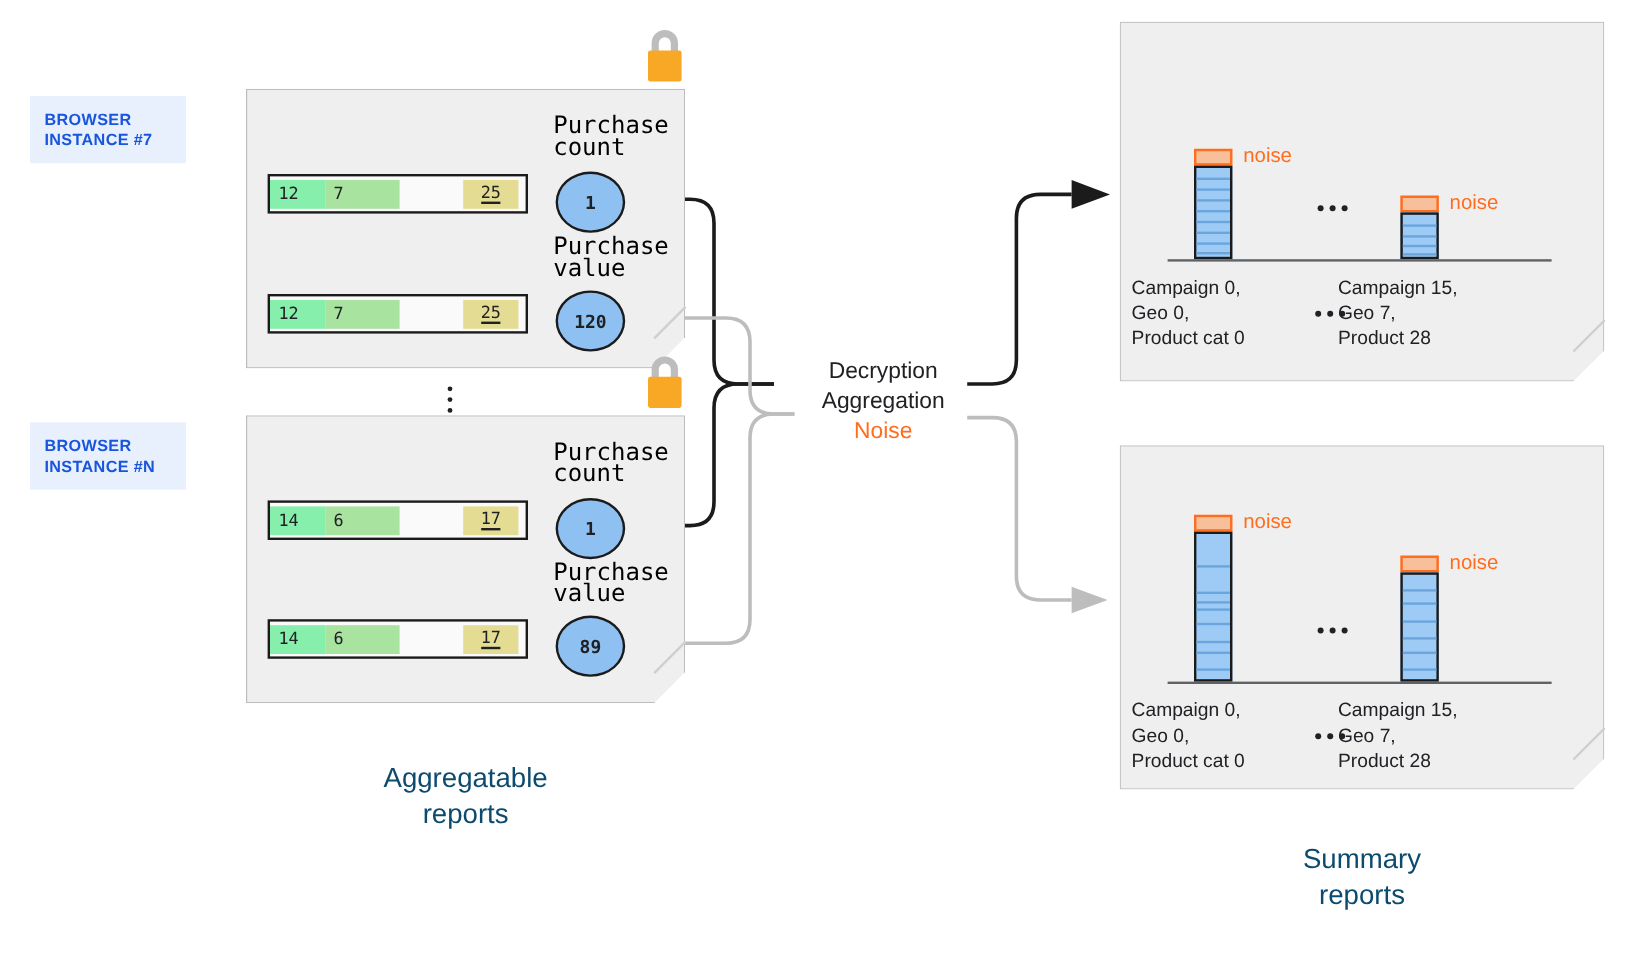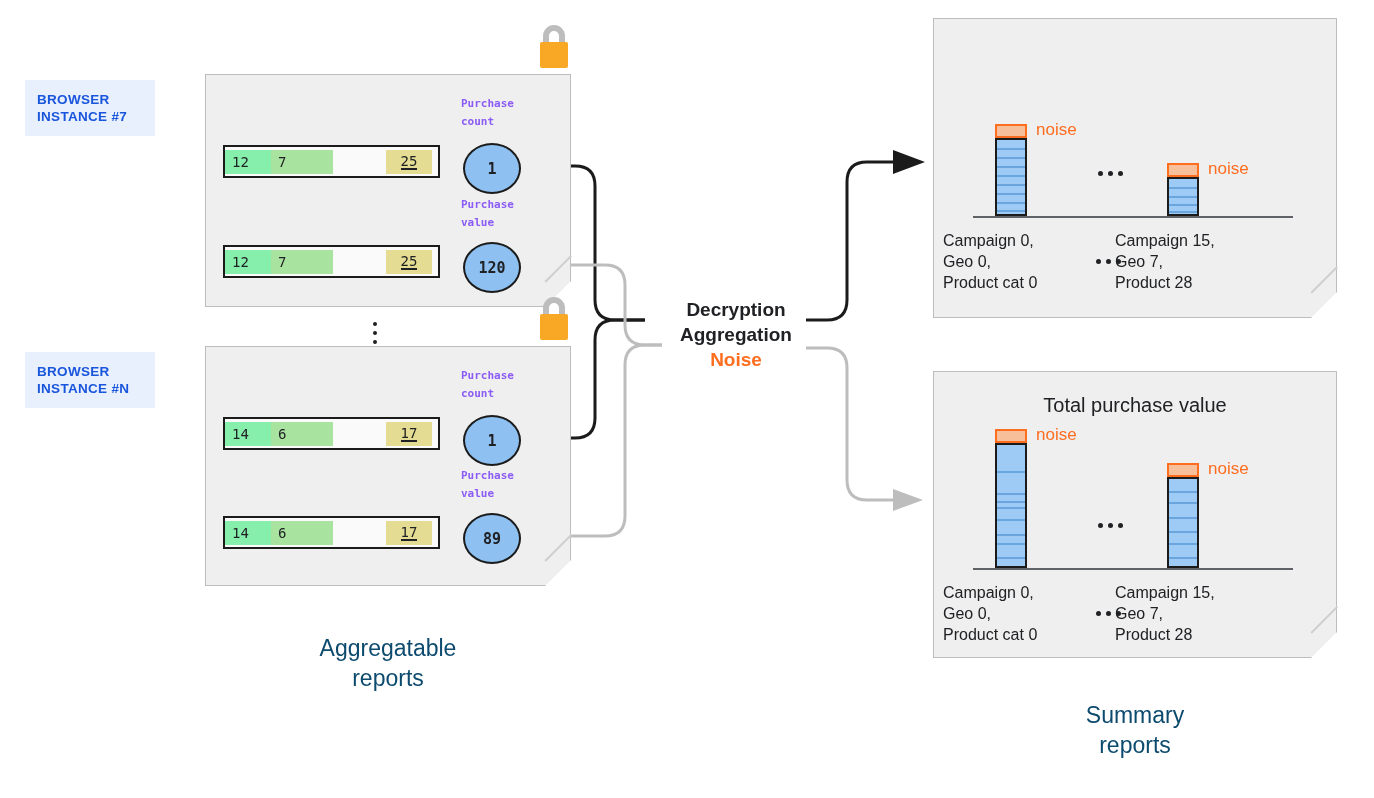--- a/index.html
+++ b/index.html
@@ -45,40 +45,40 @@
   .cell.green{background:#86efac;width:46px;}
   .cell.green2{background:#a8e3a0;width:62px;}
   .cell.spacer{background:transparent;flex:1;}
   .cell.yellow{background:#e4dc92;width:46px;justify-content:center;padding-left:0;margin-right:6px;}
   .cell.yellow span{border-bottom:2px solid #202124;line-height:14px;}
 
   
   .metric-label{
     position:absolute;
     font-family:"DejaVu Sans Mono",monospace;
-    font-weight:bold;font-size:11px;line-height:18px;color:#8b5cf6;
+    font-weight:normal;font-size:20px;line-height:18px;color:#000000;
     white-space:pre-line;
   }
   .bubble{
     position:absolute;
     background:#8ec1f2;border:2.5px solid #1b1b1b;
     border-radius:50%;
     display:flex;align-items:center;justify-content:center;
     font-family:"DejaVu Sans Mono",monospace;
     font-weight:bold;font-size:15px;color:#202124;
   }
 
   
   .vdots{position:absolute;display:flex;flex-direction:column;gap:5px;}
   .vdots i{width:4px;height:4px;background:#202124;border-radius:50%;display:block;}
 
   
   .process-text{
     position:absolute;text-align:center;
-    font-size:19px;line-height:25px;color:#202124;font-weight:bold;
+    font-size:19px;line-height:25px;color:#202124;
   }
   .process-text .noise{color:#ff6d1f;}
 
   
   .chart-title{
     position:absolute;width:100%;text-align:center;
     font-size:20px;color:#202124;
   }
   .axis-line{position:absolute;background:#5f6368;height:2px;}
   .bar{
@@ -260,21 +260,20 @@
   </div>
   <div class="cat-label" style="left:182px;top:212px;width:140px;">Campaign 15,
 Geo 7,
 Product 28</div>
 </div>
 
 <div class="abs doc-card" style="left:933px;top:371px;width:404px;height:287px;"></div>
 <div class="abs doc-fold" style="left:1311px;top:632px;width:37px;height:1.5px;transform:rotate(-45deg);transform-origin:left center;"></div>
 
 <div class="abs" style="left:933px;top:371px;width:404px;height:287px;">
-  <div class="chart-title" style="top:23px;">Total purchase value</div>
 
   <div class="axis-line" style="left:40px;top:197px;width:320px;"></div>
 
   <div class="noise-cap" style="left:62px;top:58px;width:32px;height:14px;"></div>
   <div class="bar" style="left:62px;top:72px;width:32px;height:125px;">
     <span class="seg" style="top:26px;"></span>
       <span class="seg" style="top:48px;"></span>
     <span class="seg" style="top:56px;"></span>
       <span class="seg" style="top:62px;"></span>
     <span class="seg" style="top:74px;"></span>

